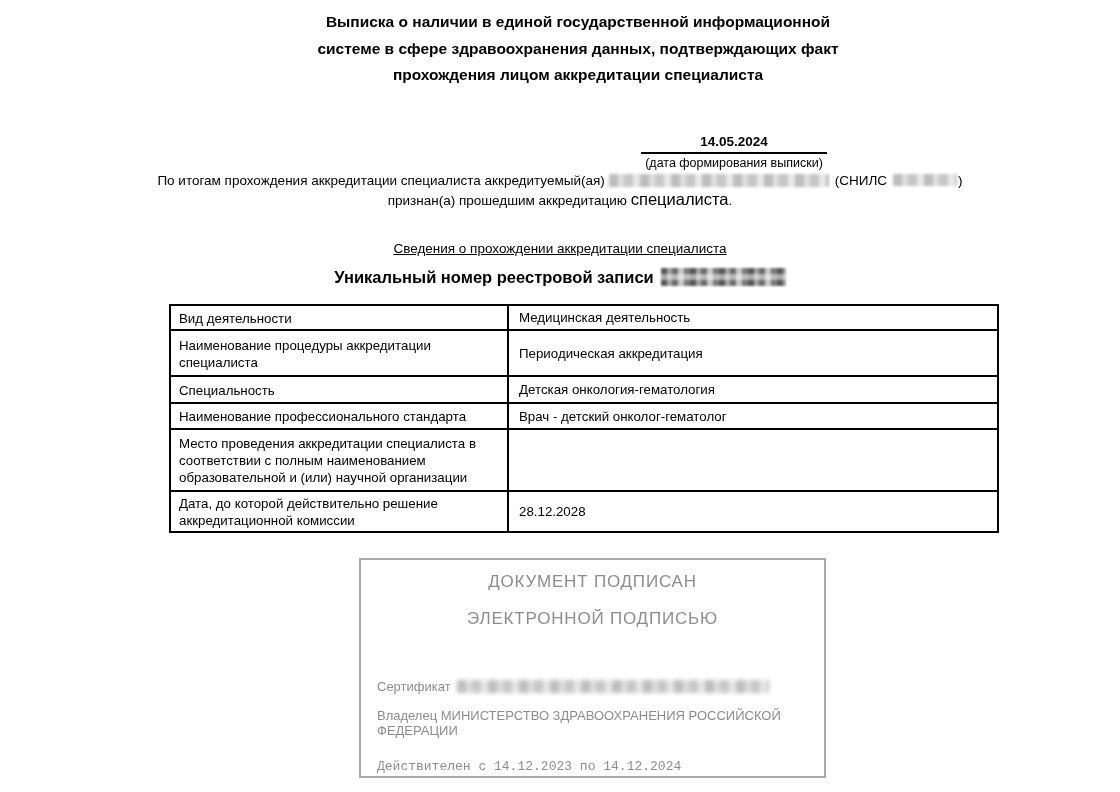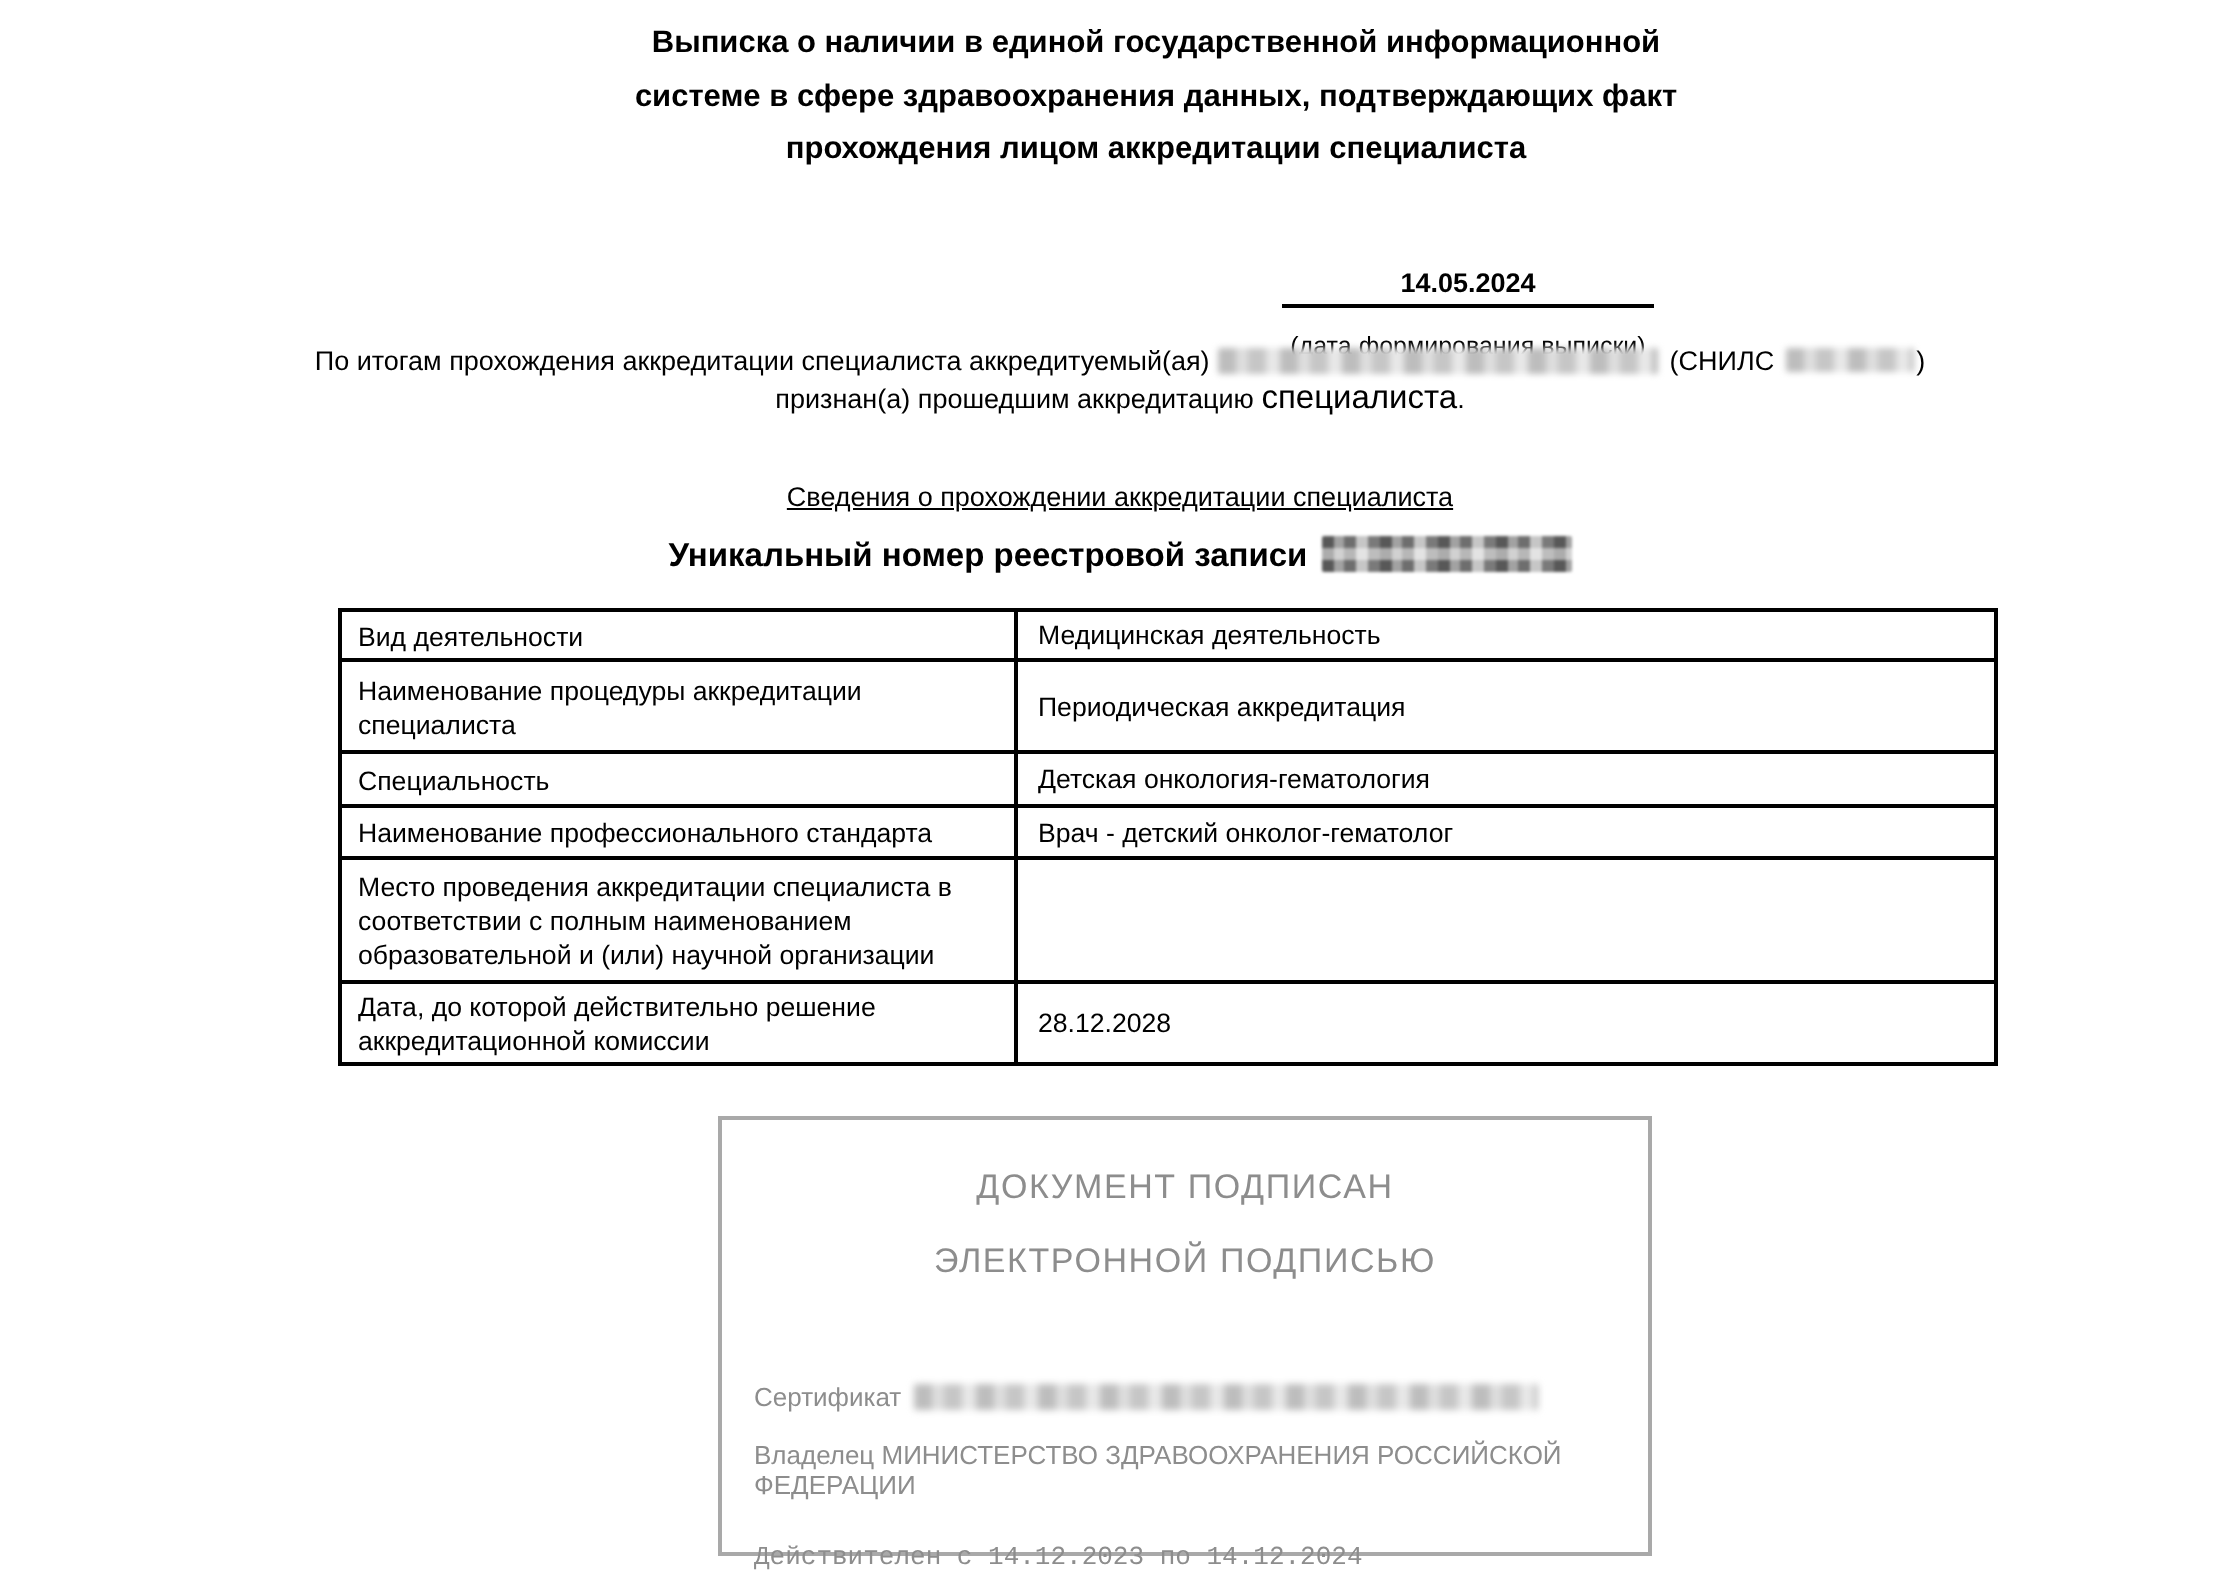--- a/index.html
+++ b/index.html
@@ -6,21 +6,21 @@
   body{
     width:1120px;height:792px;position:relative;background:#ffffff;
     font-family:"Liberation Sans", sans-serif;color:#000;overflow:hidden;
   }
   .doc-title{
     position:absolute;top:9px;left:303px;width:550px;text-align:center;
     font-weight:bold;font-size:15.5px;line-height:26.5px;
   }
   .date-block{position:absolute;top:110px;left:641px;width:186px;text-align:center;}
   .date-value{font-weight:bold;font-size:13.5px;padding-bottom:3px;border-bottom:2px solid #000;margin-top:24px;}
-  .date-caption{font-size:12.5px;padding-top:12px;}
+  .date-caption{font-size:12.5px;padding-top:2px;}
   .intro{position:absolute;top:171px;left:60px;width:1000px;text-align:center;
     font-size:13.5px;line-height:19px;}
   .intro .big{font-size:16.5px;}
   .section-heading{
     position:absolute;top:241px;left:0;width:1120px;text-align:center;
     font-weight:normal;font-size:13.5px;text-decoration:underline;
   }
   .registry-line{
     position:absolute;top:268px;left:0;width:1120px;text-align:center;
     font-weight:bold;font-size:16.5px;
@@ -50,21 +50,21 @@
   .acc-table tr.r3{height:27px;margin-left:14px;}
   .acc-table tr.r4{height:26px;}
   .acc-table tr.r5{height:62px;}
   .acc-table tr.r6{height:38px;border-radius:15px;}
   
   .sig-box{
     position:absolute;left:359px;top:558px;width:467px;height:220px;
     border:2px solid #a9a9a9;box-sizing:border-box;color:#8d8d8d;background:#fff;
   }
   .sig-h{text-align:center;font-size:17px;letter-spacing:0.8px;}
-  .sig-h1{margin-top:24px;}
+  .sig-h1{margin-top:12px;}
   .sig-h2{margin-top:17px;}
   .sig-body{margin:50px 15px 0 16px;font-size:13px;line-height:15.5px;}
   .sig-owner{margin-top:13px;}
   .sig-valid{margin-top:20px;font-family:Liberation Mono, monospace;}
 </style>
 </head>
 <body>
 
 <div class="doc-title">Выписка о наличии в единой государственной информационной системе в сфере здравоохранения данных, подтверждающих факт прохождения лицом аккредитации специалиста</div>
 

